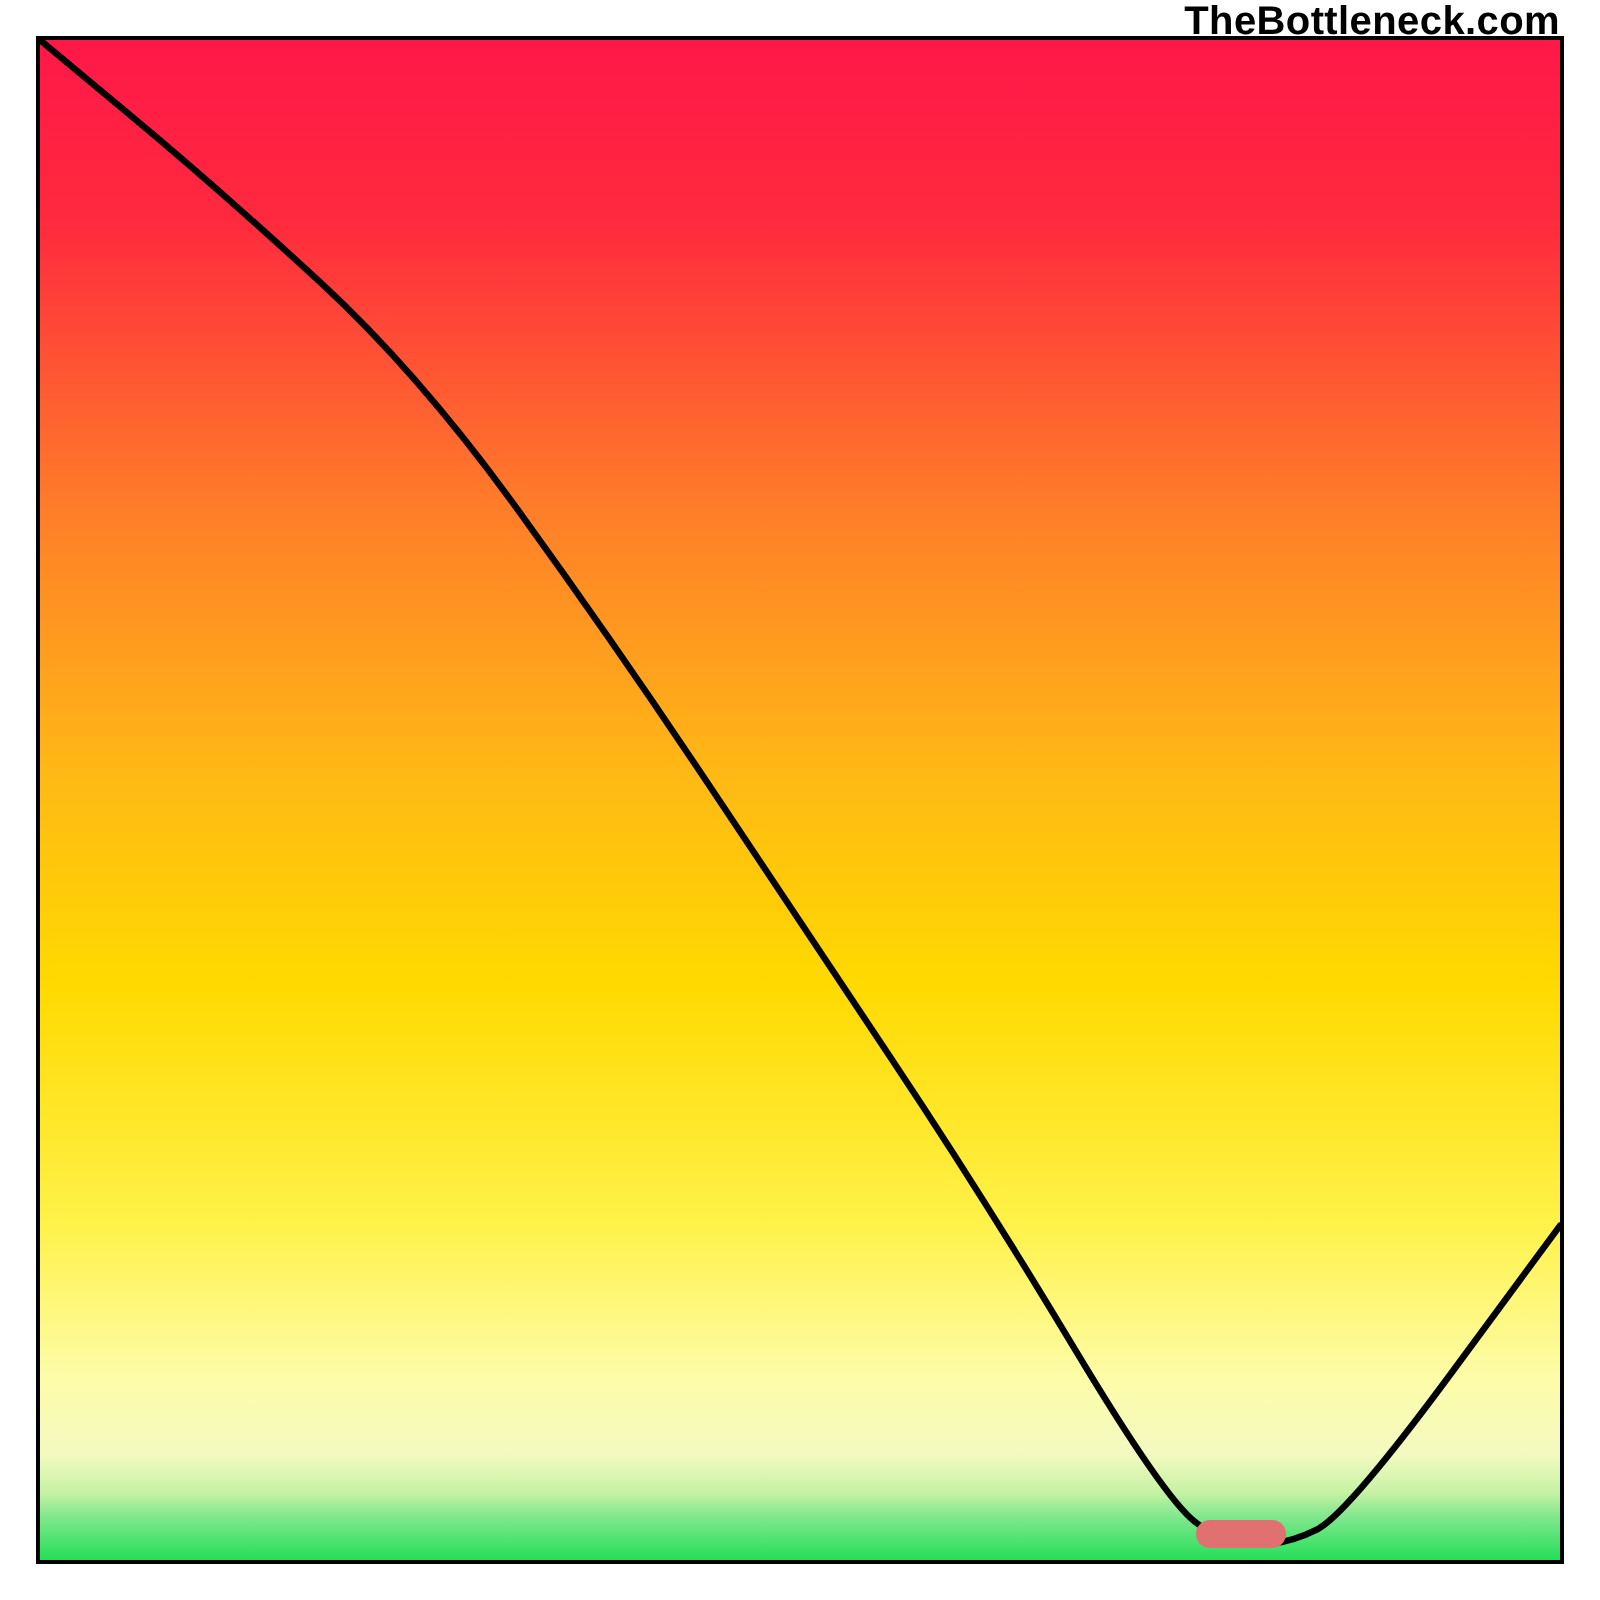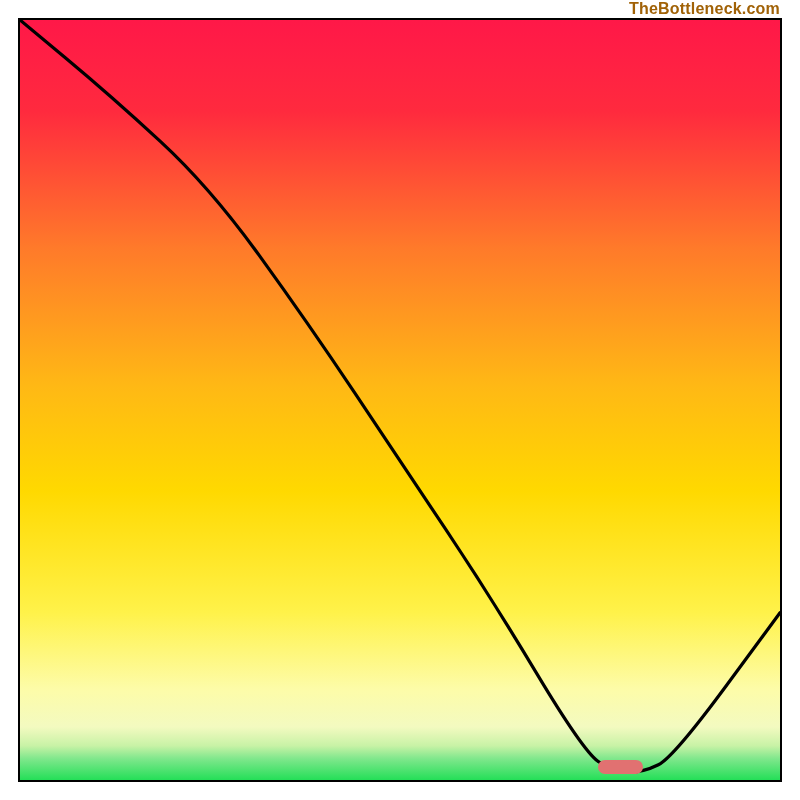--- a/index.html
+++ b/index.html
@@ -28,23 +28,23 @@
   .curve-svg {
     position: absolute;
     inset: 0;
     width: 100%;
     height: 100%;
   }
   .watermark {
     position: absolute;
     top: 0px;
     right: 20px;
-    font-size: 16px;
+    font-size: 20px;
     font-weight: 600;
-    color: #a16207;
+    color: #000000;
     letter-spacing: 0.2px;
   }
   .marker {
     position: absolute;
     width: 42px;
     height: 14px;
     background: #e17171;
     border-radius: 7px;
   }
 </style>

